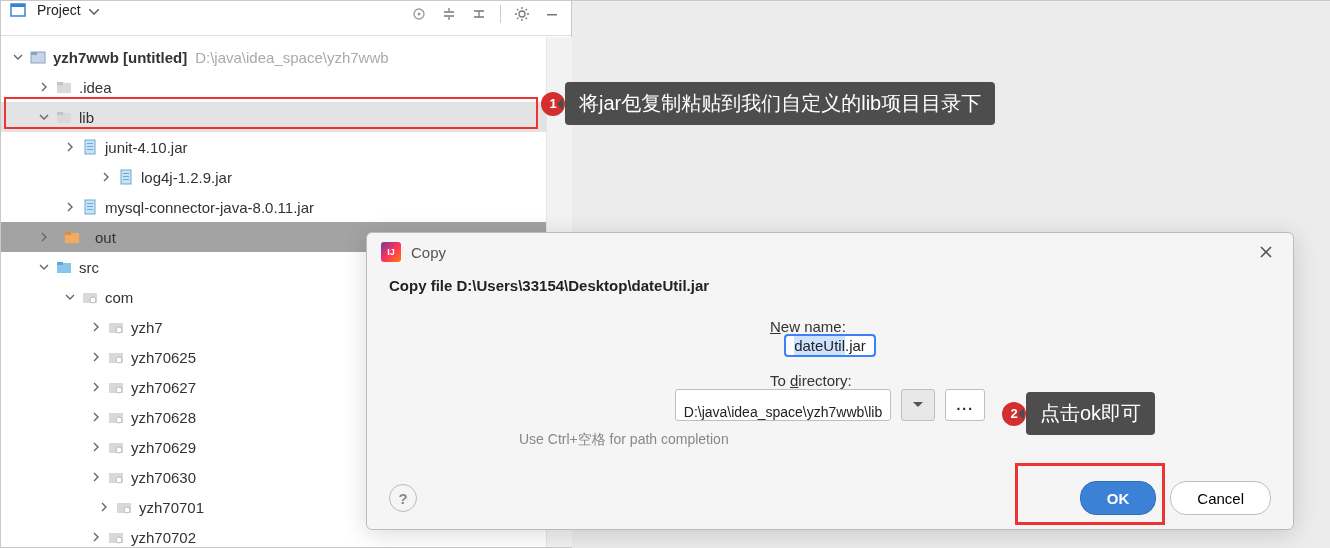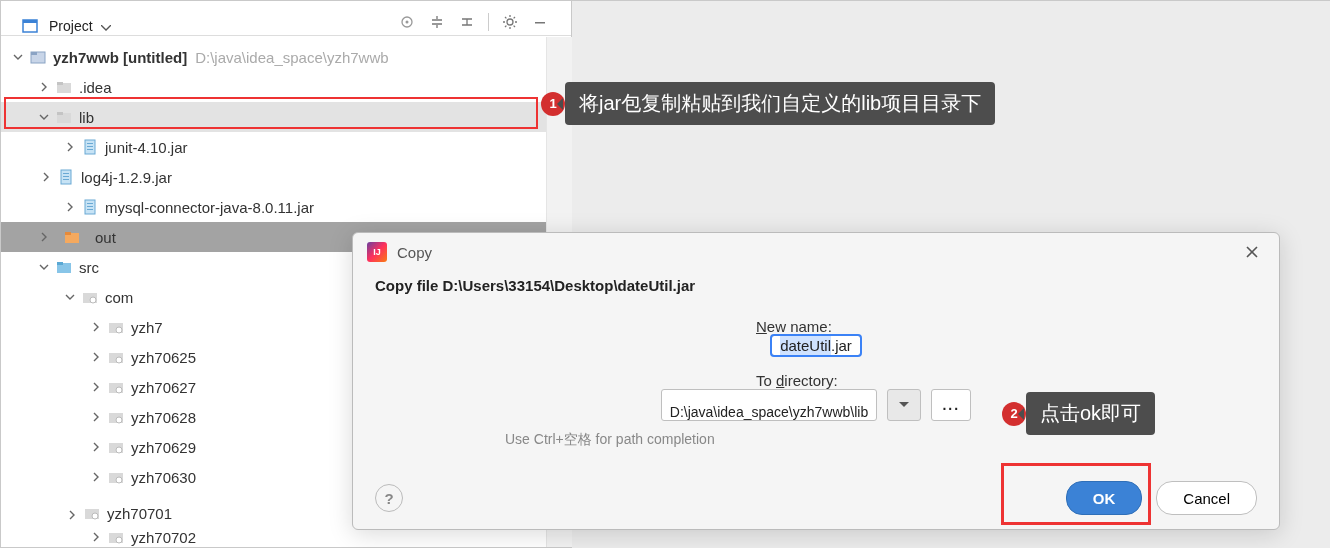--- a/index.html
+++ b/index.html
@@ -1,20 +1,20 @@
 <!DOCTYPE html>
 <html><head>
 <meta charset="utf-8">
 <style>
   * { box-sizing: border-box; font-family: "Segoe UI", Arial, sans-serif; }
   body { margin:0; width:1330px; height:548px; background:#f2f2f2; position:relative; overflow:hidden; font-size:14px; color:#222; }
 
   
   .proj-panel { position:absolute; left:0; top:0; width:572px; height:548px; background:#fff; border:1px solid #c9c9c9; }
-  .proj-header { height:35px; border-bottom:1px solid #ddd; display:flex; align-items:flex-end; padding:0 12px; }
+  .proj-header { height:35px; border-bottom:1px solid #ddd; display:flex; align-items:flex-start; padding:0 0; }
   .proj-title { display:flex; align-items:center; gap:4px; padding:0 8px; }
   .flex-spacer { flex:1; }
   .hdr-icons { display:flex; align-items:center; gap:4px; padding-right:6px; }
   .hdr-btn { width:26px; height:26px; display:flex; align-items:center; justify-content:center; border-radius:3px; cursor:pointer; color:#666; }
   .hdr-sep { width:1px; height:18px; background:#ccc; margin:0 4px; }
 
   .tree { padding:6px 0 0 0; font-size:15px; color:#333; }
   .row { height:30px; display:flex; align-items:center; position:relative; }
   .row.sel { background:#e3e3e3; }
   .row.out { background:#a3a3a3;gap:8px; }
@@ -25,21 +25,21 @@
 
   .redbox { position:absolute; border:2px solid #e33; pointer-events:none; }
 
   
   .callout { position:absolute; display:flex; align-items:center; }
   .num-badge { width:24px; height:24px; border-radius:50%; background:#d32f2f; color:#fff; font-size:13px; font-weight:600; display:flex; align-items:center; justify-content:center; }
   .tip { margin-left:0; background:#4d4d4d; color:#fff; padding:8px 14px; border-radius:4px; font-size:20px; position:relative; }
   .tip::before { content:""; position:absolute; left:-8px; top:50%; transform:translateY(-50%); border:6px solid transparent; border-right-color:#4d4d4d; border-left:none; }
 
   
-  .dlg { position:absolute; left:352px; top:232px; width:928px; height:298px; background:#f5f5f5; border:1px solid #bbb; border-radius:6px; box-shadow:0 4px 24px rgba(0,0,0,.15); }
+  .dlg { position:absolute; left:366px; top:232px; width:928px; height:298px; background:#f5f5f5; border:1px solid #bbb; border-radius:6px; box-shadow:0 4px 24px rgba(0,0,0,.15); }
   .dlg-titlebar { height:38px; display:flex; align-items:center; padding:0 14px; }
   .dlg-ij { width:20px; height:20px; background:linear-gradient(135deg,#6b3fa0,#fe315d,#f97b12); border-radius:3px; display:flex; align-items:center; justify-content:center; color:#fff; font-size:9px; font-weight:bold; }
   .dlg-title { margin-left:10px; color:#555; font-size:15px; }
   .dlg-close { margin-left:auto; width:26px; height:26px; display:flex; align-items:center; justify-content:center; cursor:pointer; font-size:16px; color:#555; }
   .dlg-body { padding:6px 22px 0 22px; }
   .dlg-heading { font-size:15px; font-weight:700; color:#222; margin-bottom:24px; }
   .form-row { display:flex; align-items:center; margin-bottom:16px;flex-direction:column; }
   .form-lbl { width:120px; color:#333; font-size:15px; }
   .underline { text-decoration:underline; }
   .inp { flex:1; height:32px; border:1px solid #bfbfbf; border-radius:3px; padding:0 8px; font-size:15px; color:#222; background:#fff; }
@@ -172,21 +172,21 @@
       <span class="icon">
           <svg width="14" height="16">
             <rect x="2" y="1" width="10" height="14" fill="#c7e3f5" stroke="#6aa9d4"></rect>
             <rect x="4" y="4" width="6" height="1" fill="#6aa9d4"></rect>
             <rect x="4" y="7" width="6" height="1" fill="#6aa9d4"></rect>
             <rect x="4" y="10" width="6" height="1" fill="#6aa9d4"></rect>
           </svg>
         </span>
       <span>junit-4.10.jar</span>
     </div>
-    <div class="row" style="padding-left:38px">
+    <div class="row" style="padding-left:98px">
       <span class="arrow">
           <svg width="10" height="10" viewBox="0 0 10 10">
             <path d="M3 1 L7 5 L3 9" fill="none" stroke="#666" stroke-width="1.4"></path>
           </svg>
         </span>
       <span class="icon">
           <svg width="14" height="16">
             <rect x="2" y="1" width="10" height="14" fill="#c7e3f5" stroke="#6aa9d4"></rect>
             <rect x="4" y="4" width="6" height="1" fill="#6aa9d4"></rect>
             <rect x="4" y="7" width="6" height="1" fill="#6aa9d4"></rect>
@@ -335,21 +335,21 @@
             </svg>
           </span>
           <span class="icon">
             <svg width="16" height="16">
               <rect x="1" y="4" width="14" height="10" fill="#d9d9d9"></rect>
               <circle cx="11" cy="11" r="3" fill="#fff" stroke="#bbb"></circle>
             </svg>
           </span>
           <span>yzh70630</span>
         </div>
-        <div class="row" style="padding-left: 64px; align-items: flex-end;">
+        <div class="row" style="padding-left: 96px;">
           <span class="arrow">
             <svg width="10" height="10" viewBox="0 0 10 10">
               <path d="M3 1 L7 5 L3 9" fill="none" stroke="#666" stroke-width="1.4"></path>
             </svg>
           </span>
           <span class="icon">
             <svg width="16" height="16">
               <rect x="1" y="4" width="14" height="10" fill="#d9d9d9"></rect>
               <circle cx="11" cy="11" r="3" fill="#fff" stroke="#bbb"></circle>
             </svg>

